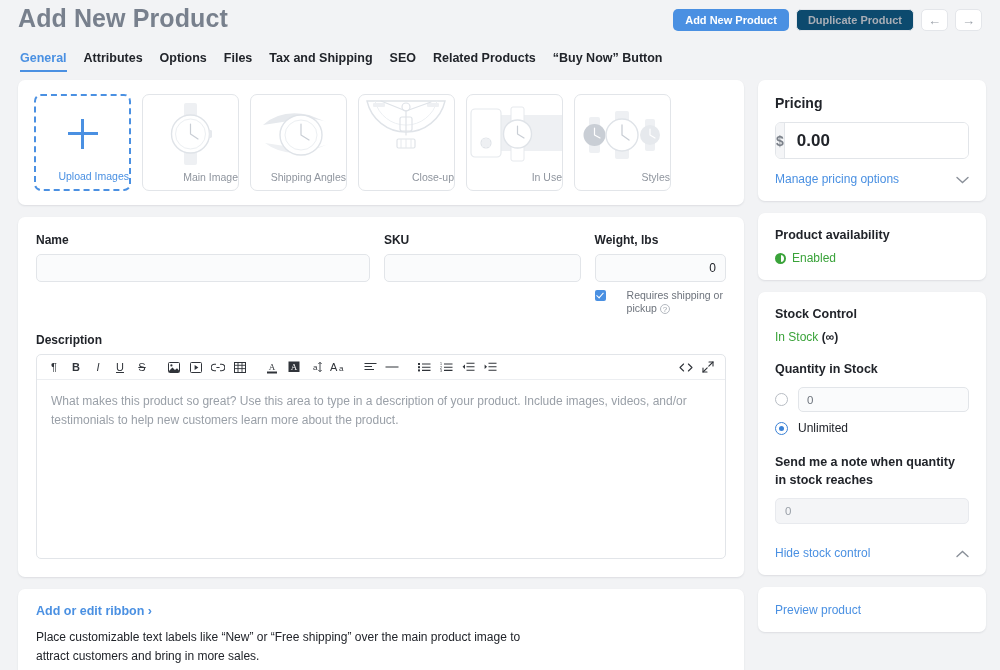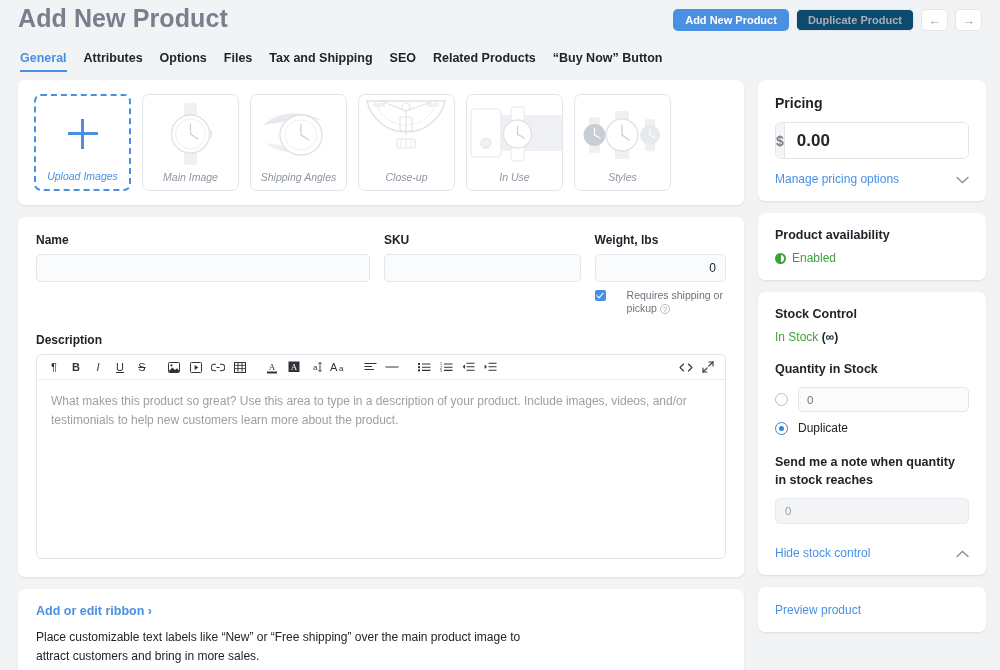--- a/index.html
+++ b/index.html
@@ -97,24 +97,23 @@
     width: 97px; height: 97px;
     border: 1px solid #e2e5e9;
     border-radius: 7px;
     position: relative;
     overflow: hidden;
     background: #fff;
     cursor: pointer;
   }
   .thumb .thumb-label {
     position: absolute; bottom: 7px; left: 0; right: 0;
-    text-align: center;
+    text-align: right;
     font-size: 10.5px;
     color: #8f959e;
-    font-style: italic;
   }
   .thumb.upload {
     border: 2px dashed #4a90e2;
   }
   .thumb.upload .thumb-label { color: #4a90e2; }
   .plus-icon {
     position: absolute; left: 50%; top: 38px;
     transform: translate(-50%,-50%);
     width: 30px; height: 30px;
   }
@@ -613,21 +612,21 @@
         <div class="radio-row">
           <span class="radio"></span>
           <span class="qty-wrap">
             <input class="qty-val" value="0" style="">
 
           </span>
         </div>
 
         <div class="radio-row">
           <span class="radio on"></span>
-          <span class="radio-label">Duplicate</span>
+          <span class="radio-label">Unlimited</span>
         </div>
 
         <div class="note-title">Send me a note when quantity in stock reaches</div>
         <input class="note-input" value="0" style="">
 
         <div class="side-foot" style="margin-top:22px">
           <span class="link">Hide stock control</span>
           <span class="chev">
             <svg width="13" height="8" viewBox="0 0 13 8">
                 <path d="M1 6.5 L6.5 1.5 L12 6.5" fill="none" stroke="#8a9099" stroke-width="1.4" stroke-linecap="round"></path>

